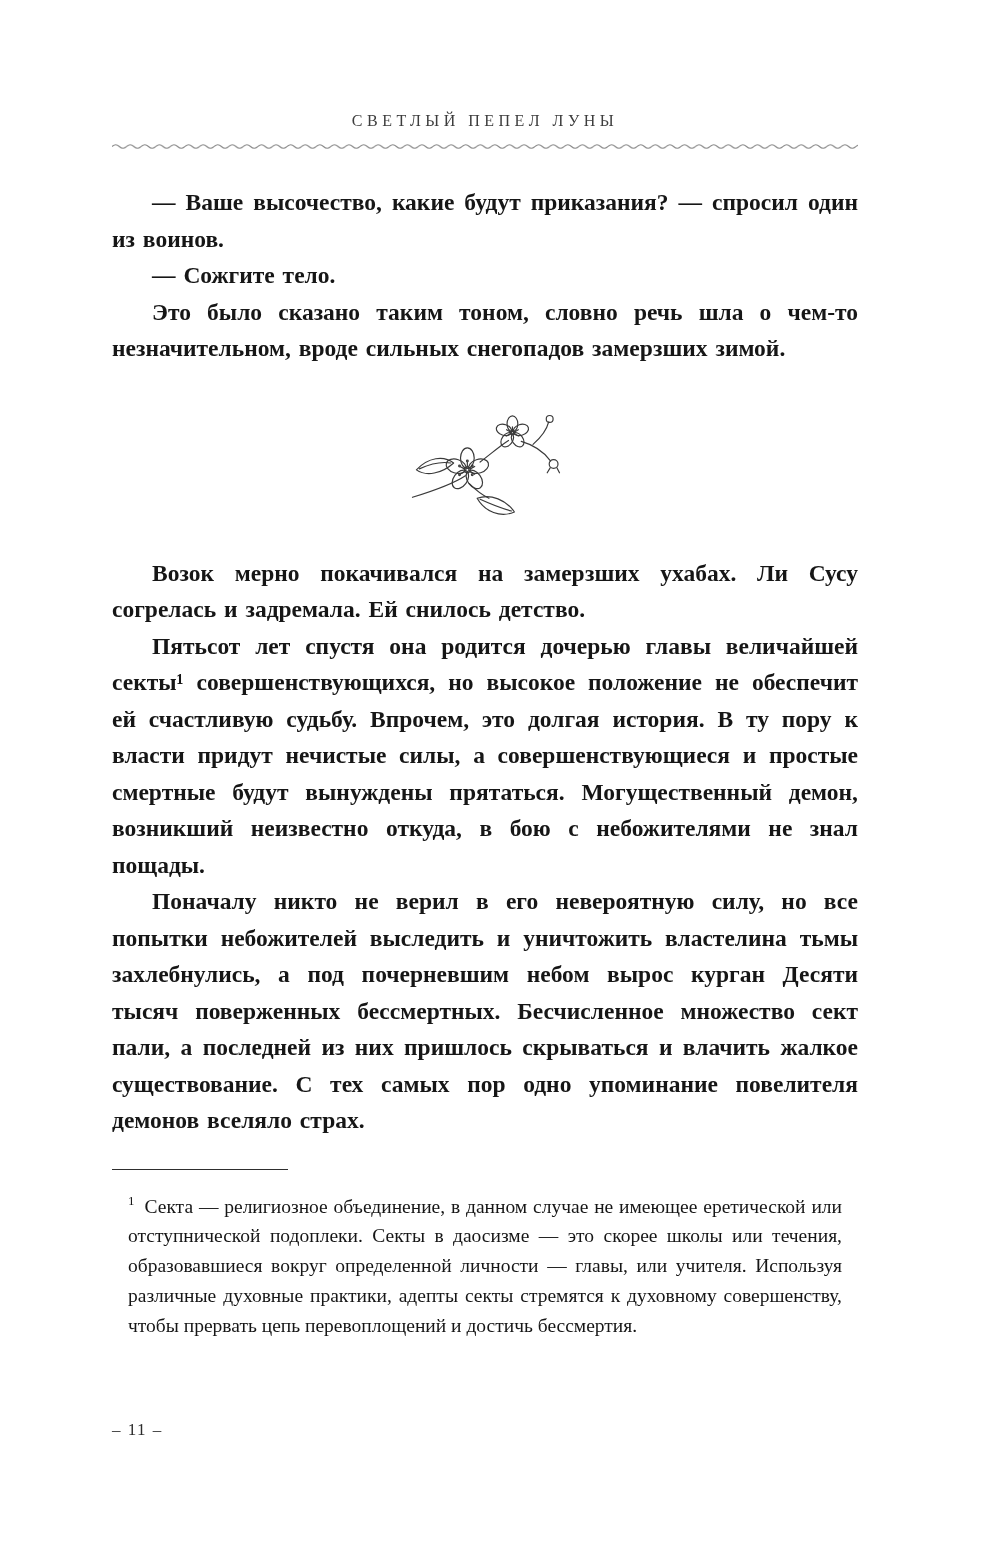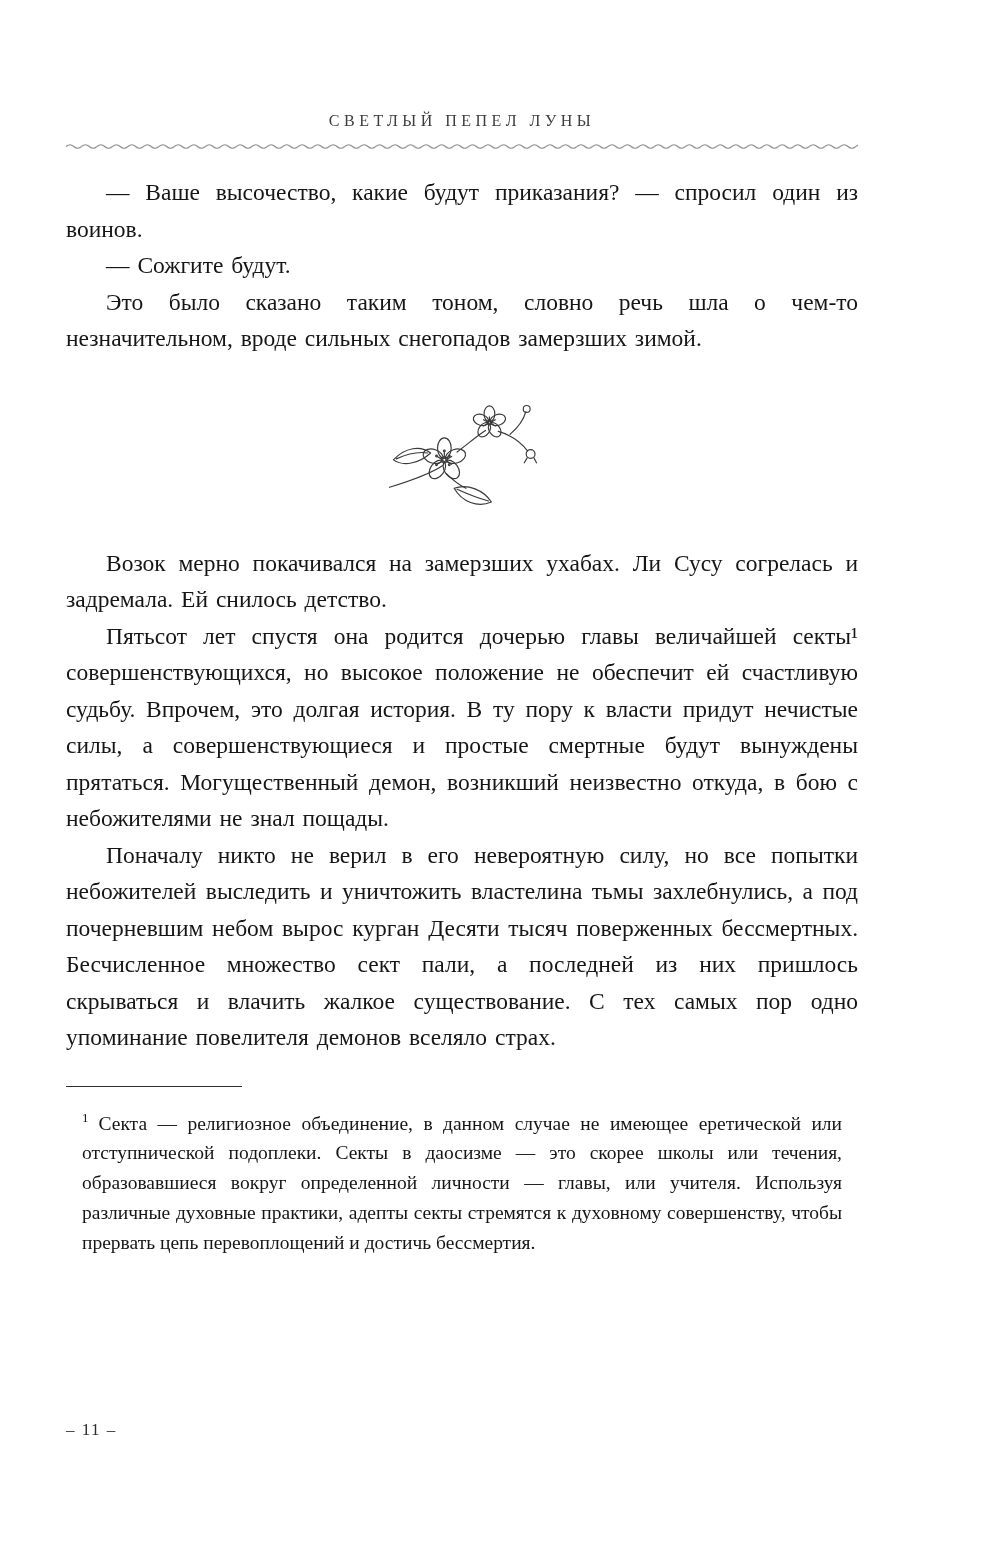--- a/index.html
+++ b/index.html
@@ -2,37 +2,37 @@
 <html lang="ru"><head>
 <meta charset="utf-8">
 <style>
   html, body { margin: 0; padding: 0; background: #ffffff; }
   .page {
     position: relative;
     width: 1000px;
     height: 1552px;
     box-sizing: border-box;
     margin: 0 auto;
-    padding: 112px 142px 112px 66px;
+    padding: 112px 142px 112px 112px;
     background: #ffffff;
     color: #1c1c1c;
     font-family: "Liberation Serif", "DejaVu Serif", serif;
     display: flex;
     flex-direction: column;
   }
   .running-head { text-align: center; }
   .head-title {
     font-size: 16px;
     letter-spacing: 4.5px;
     color: #3d3d3d;
     font-weight: 400;
   }
   .wavy-rule { display: block; margin: 12px auto 0 auto; width: 100%; height: 8px; }
 
-  .text-block { margin-top: 24px; }
+  .text-block { margin-top: 34px; font-weight: bold; }
   .text-block p {
     margin: 0;
     font-size: 23.5px;
     line-height: 36.5px;
     text-align: justify;
     text-indent: 40px;
     word-spacing: 2px;
     color: #161616;
   }
 
@@ -80,21 +80,21 @@
         <pattern id="wavepat" x="0" y="0" width="14" height="8" patternUnits="userSpaceOnUse">
           <path d="M0 4.5 Q 3.5 1, 7 4.5 Q 10.5 8, 14 4.5" fill="none" stroke="#8a8a8a" stroke-width="1.1"></path>
         </pattern>
       </defs>
       <rect x="0" y="0" width="716" height="8" fill="url(#wavepat)"></rect>
     </svg>
   </header>
 
   <main class="text-block">
     <p>— Ваше высочество, какие будут приказания? — спросил один из воинов.</p>
-    <p>— Сожгите будут.</p>
+    <p>— Сожгите тело.</p>
     <p>Это было сказано таким тоном, словно речь шла о чем-то незначительном, вроде сильных снегопадов замерзших зимой.</p>
 
     <figure class="illustration">
       <svg width="196" height="124" viewBox="0 0 200 126" aria-hidden="true">
         <g fill="none" stroke="#3a3a3a" stroke-width="1.2" stroke-linecap="round" stroke-linejoin="round">
 
           <path d="M26 98 C 52 90, 68 84, 80 76"></path>
           <path d="M95 62 C 108 52, 116 45, 124 40"></path>
           <path d="M137 41 C 151 45, 161 53, 167 61"></path>
           <path d="M149 44 C 157 37, 163 29, 165 21"></path>

